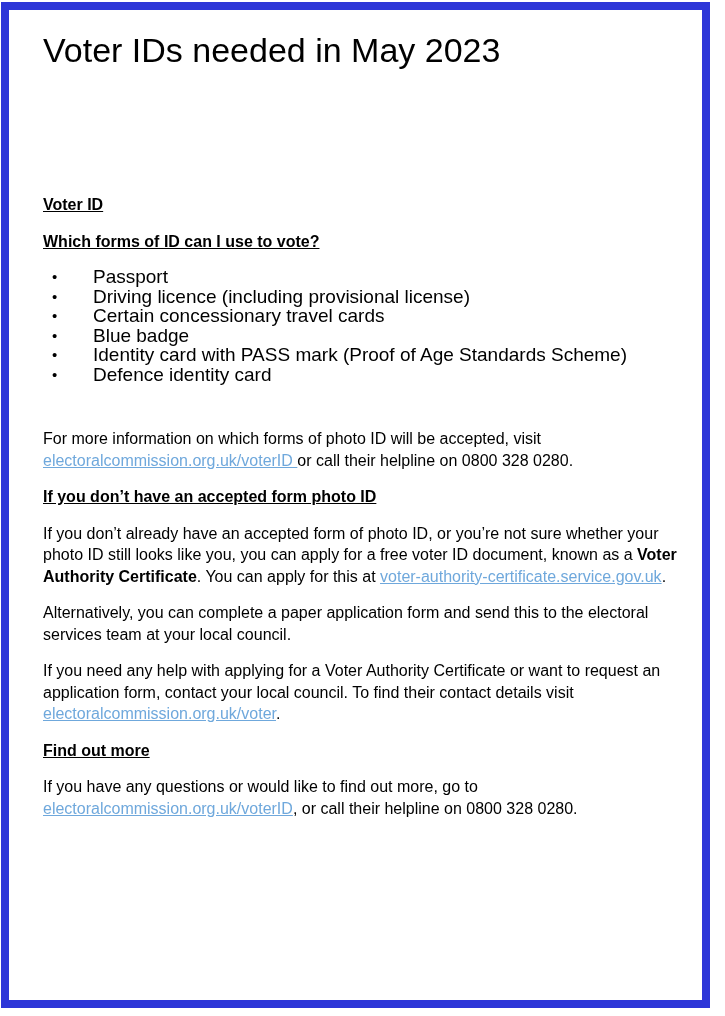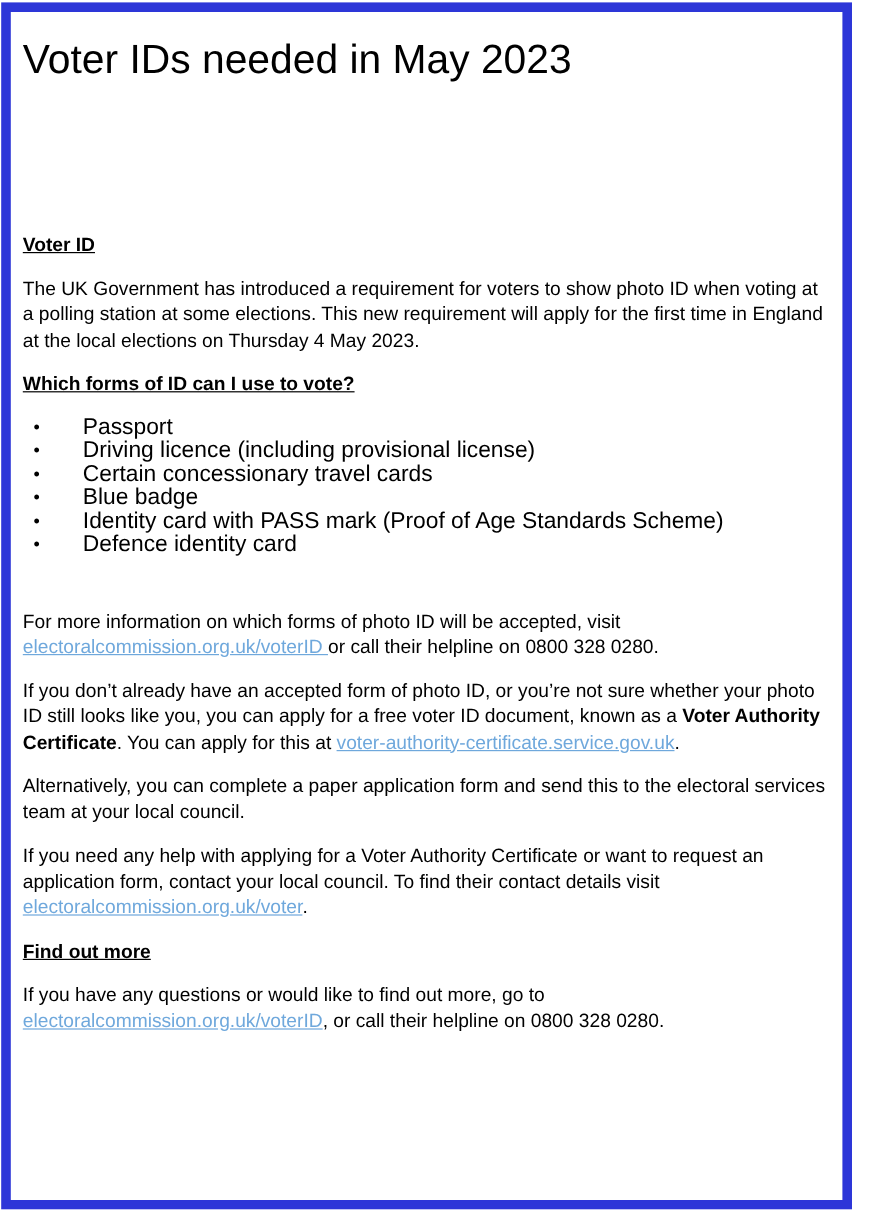--- a/index.html
+++ b/index.html
@@ -14,21 +14,21 @@
   }
   .page {
     box-sizing: border-box;
     width: 709px;
     height: 1006px;
     margin: 2px 0 0 1px;
     border: 8px solid var(--border-color, #2d36d8);
     background: #ffffff;
   }
   .content {
-    padding: 20px 12px 0 10px;
+    padding: 20px 12px 0 34px;
   }
   h1.title {
     font-size: 34px;
     line-height: 40px;
     font-weight: normal;
     margin: 0 0 124px 0;
     letter-spacing: 0;
   }
   h2.heading {
     font-size: 16px;
@@ -73,35 +73,35 @@
 </style>
 </head>
 <body>
 
 <div class="page">
   <div class="content">
 
     <h1 class="title">Voter IDs needed in May 2023</h1>
 
     <h2 class="heading">Voter ID</h2>
-    <p class="para">The UK Government has introduced a requirement for voters to show photo ID when voting at a polling station at some elections. This new requirement will apply for the first time in England at the local elections on Thursday 4 May 2023.</p>
 
     <h2 class="heading">Which forms of ID can I use to vote?</h2>
 
     <ul class="id-list">
         <li>Passport</li>
         <li>Driving licence (including provisional license)</li>
         <li>Certain concessionary travel cards</li>
         <li>Blue badge</li>
         <li>Identity card with PASS mark (Proof of Age Standards Scheme)</li>
         <li>Defence identity card</li>
       </ul>
 
     <p class="para"><span>For more information on which forms of photo ID will be accepted, visit </span><a class="link" href="#">electoralcommission.org.uk/voterID </a><span>or call their helpline on 0800 328 0280.</span></p>
 
+    <h2 class="heading">If you don’t have an accepted form photo ID</h2>
     <p class="para"><span>If you don’t already have an accepted form of photo ID, or you’re not sure whether your photo ID still looks like you, you can apply for a free voter ID document, known as a </span><strong class="bold">Voter Authority Certificate</strong><span>. You can apply for this at </span><a class="link" href="#">voter-authority-certificate.service.gov.uk</a><span>.</span></p>
     <p class="para">Alternatively, you can complete a paper application form and send this to the electoral services team at your local council.</p>
     <p class="para"><span>If you need any help with applying for a Voter Authority Certificate or want to request an application form, contact your local council. To find their contact details visit </span><a class="link" href="#">electoralcommission.org.uk/voter</a><span>.</span></p>
 
     <h2 class="heading">Find out more</h2>
     <p class="para"><span>If you have any questions or would like to find out more, go to </span><a class="link" href="#">electoralcommission.org.uk/voterID</a><span>, or call their helpline on 0800 328 0280.</span></p>
 
   </div>
 </div>
 

